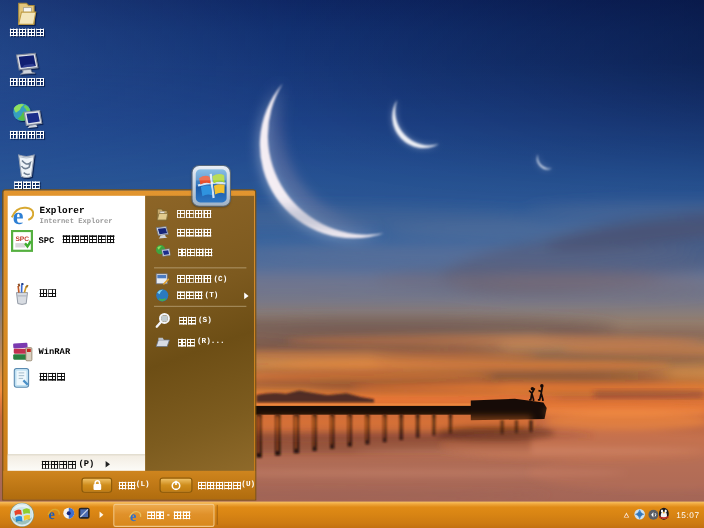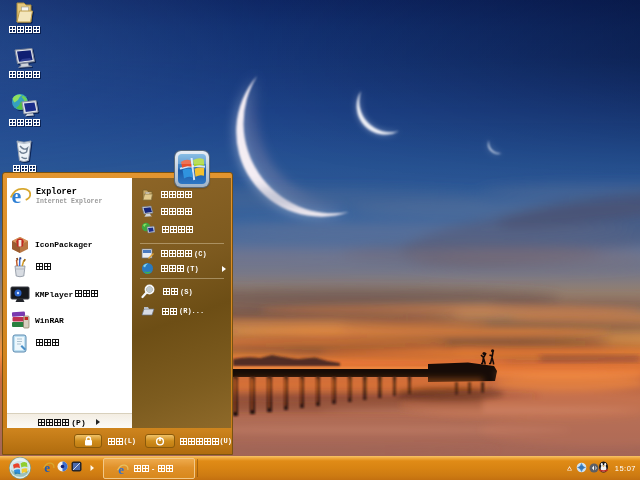--- a/index.html
+++ b/index.html
@@ -249,51 +249,41 @@
   <div class="mitem" style="top:7px">
           <svg width="21" height="21" viewBox="0 0 21 21">
    <text x="1.5" y="18.4" font-family="Liberation Serif" font-weight="bold" font-size="22" fill="#2d7fd4">e</text>
    <path d="M0.8,12.5 q4,-9.5 12.7,-8.6 q7,.8 6.7,5.8 q-.2,3.6 -4.5,5.2" fill="none" stroke="#d8a830" stroke-width="1.8"></path>
   </svg>
           <div>
             <div class="mtxt" style="font-size:8.5px">Explorer</div>
             <div class="mtxt" style="color:#9a9a9a;font-weight:bold;font-size:6.5px;margin-top:1px">Internet Explorer</div>
           </div>
         </div>
-  <div class="mitem" style="top:56px">
+  <div class="mitem" style="top:31px">
           <svg width="20" height="20" viewBox="0 0 20 20">
-   <path d="M2,7 L10,3 L18,7 L18,15 L10,19 L2,15 Z" fill="#b97743"></path>
-   <path d="M2,7 L10,11 L18,7 L10,3 Z" fill="#d8975d"></path>
-   <path d="M10,11 L10,19 L2,15 L2,7 Z" fill="#9a5c30"></path>
-   <path d="M7,5.5 q3,-2 6,0 q1.5,2 0,4 q1,2 -1,3.5 l-4,0 q-2,-1.5 -1,-3.5 q-1.5,-2 0,-4" fill="#c02a20"></path>
-   <rect x="8.6" y="6" width="2.8" height="6.5" fill="#f2e8d8"></rect>
-  </svg>
-          <div class="mtxt">IconPackager</div>
+   <rect x="1" y="1" width="18" height="18" fill="#fff" stroke="#55b040" stroke-width="2"></rect>
+   <text x="4" y="10" font-family="Liberation Sans" font-size="6" font-weight="bold" fill="#c03a2a">SPC</text>
+   <rect x="4" y="12" width="9" height="4" fill="#d8d8d8"></rect>
+   <path d="M12,13 l3,4 l4,-6 l-2,-1.5 l-2,3.5 l-1.5,-1.5 z" fill="#3fae2f"></path>
+  </svg>
+          <div class="mtxt">SPC <span class="k" style="margin-left:2px"><i></i><i></i><i></i><i></i><i></i><i></i></span></div>
         </div>
   <div class="mitem" style="top:79px">
           <svg width="20" height="21" viewBox="0 0 20 21">
    <path d="M5,9 L15,9 L13.8,19 Q10,20.5 6.2,19 Z" fill="#d8dce2" stroke="#878f9c" stroke-width=".8"></path>
    <path d="M5.5,12 L14.5,12" stroke="#b0b6c0" stroke-width="1"></path>
    <path d="M7.2,9 L6.5,3" stroke="#c05a28" stroke-width="1.5"></path>
    <path d="M9.6,9 L9.8,2" stroke="#3a6ad0" stroke-width="1.5"></path>
    <path d="M12.2,9 L13.8,3.5" stroke="#d09a28" stroke-width="1.5"></path>
    <path d="M6.8,3.5 l-0.8,-2.3 1.8,-.4 .6,2.4 z" fill="#8a4a20"></path>
    <path d="M9.2,2.2 l.3,-2 1.7,0 .2,2 z" fill="#20408a"></path>
    <path d="M13.2,4 l1.2,-2.2 1.6,.8 -1.3,2.1 z" fill="#9a6a1a"></path>
   </svg>
           <div class="mtxt"><span class="k"><i></i><i></i></span></div>
-        </div>
-  <div class="mitem" style="top:106px">
-          <svg width="20" height="20" viewBox="0 0 20 20">
-   <rect x="1" y="3" width="18" height="12" rx="1" fill="#15171c" stroke="#3a3d44" stroke-width="1"></rect>
-   <circle cx="8" cy="9" r="3.5" fill="#2a62c8"></circle>
-   <circle cx="8" cy="9" r="1.2" fill="#cfe0ff"></circle>
-   <path d="M7,15 h6 l1.5,3 h-9 z" fill="#22242a"></path>
-  </svg>
-          <div class="mtxt">KMPlayer<span class="k" style="margin-left:1px"><i></i><i></i><i></i></span></div>
         </div>
   <div class="mitem" style="top:132px">
           <svg width="20" height="20" viewBox="0 0 20 20">
    <rect x="2" y="2" width="13" height="4.5" rx="1" fill="#7a3ab0" transform="rotate(-4 8 4)"></rect>
    <rect x="2.5" y="7" width="14" height="4.5" rx="1" fill="#c03050"></rect>
    <rect x="2" y="12" width="15" height="5" rx="1" fill="#2a8040"></rect>
    <rect x="13.5" y="6" width="5.5" height="12" rx="1" fill="#d8cfc0" stroke="#8a7a60" stroke-width=".7"></rect>
    <rect x="14.5" y="7" width="3.5" height="3" fill="#c02a20"></rect>
   </svg>
           <div class="mtxt">WinRAR</div>

